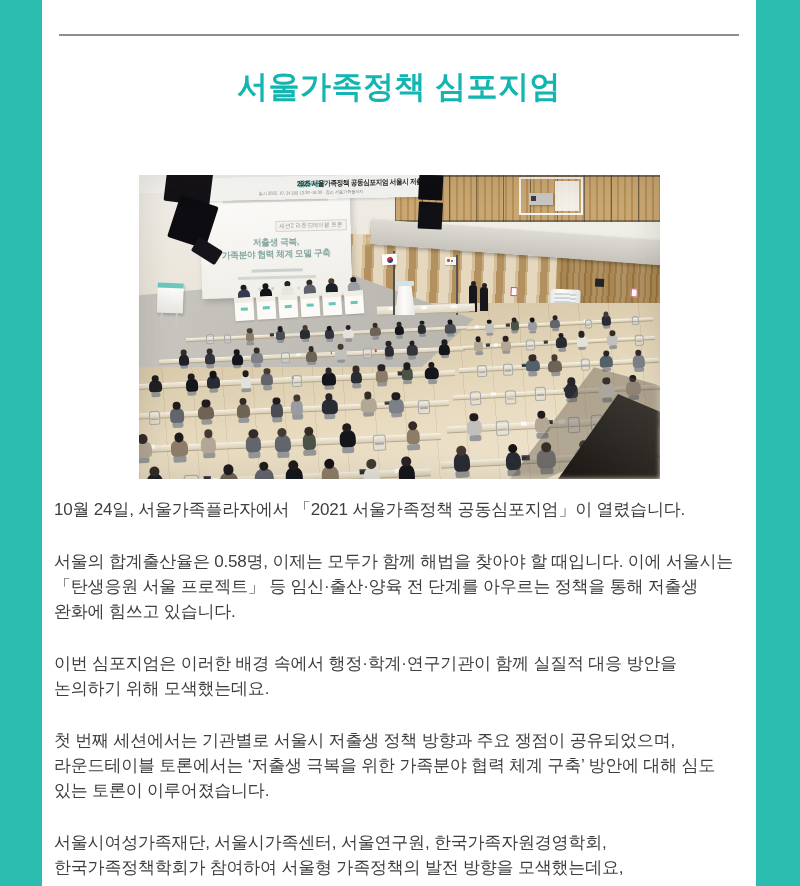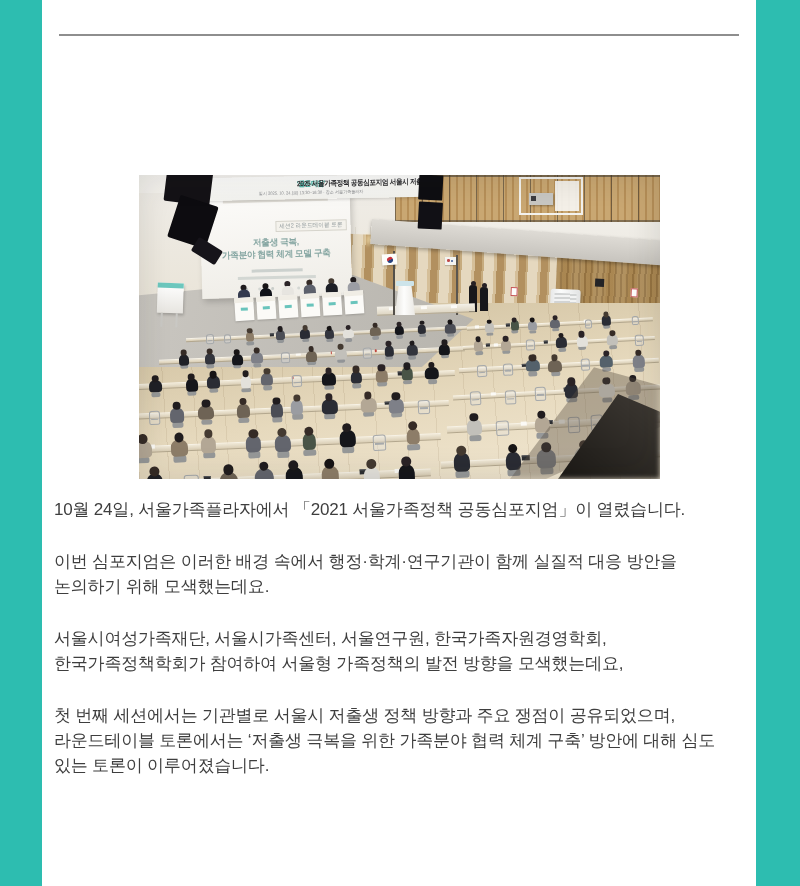--- a/index.html
+++ b/index.html
@@ -124,20 +124,21 @@
 </head>
 <body>
 
 <div class="side-band left" style="background: rgb(45, 189, 176);"></div>
 <div class="side-band right" style="background: rgb(45, 189, 176);"></div>
 
 <div class="content">
   <div class="top-rule" style="background: rgb(142, 142, 142);"></div>
 
   <div class="title-block" style="color: rgb(19, 181, 177);">
+    <div>서울가족정책 심포지엄</div>
   </div>
 
   <div class="photo">
     <div class="ph-ceiling"></div>
     <div class="ph-backwall"></div>
     <div class="ph-doors"></div>
     <div class="ph-balcony"></div>
     <div class="ph-rail"></div>
     <div class="ph-beam"></div>
     <div class="ph-rightwall">
@@ -632,18 +633,19 @@
           </div>
         </div>
       </div>
     <div class="ph-wedge2"></div>
     <div class="ph-wedge"></div>
     <div class="ph-vignette"></div>
   </div>
 
   <div class="article" style="color: rgb(62, 62, 62);">
     <p>10월 24일, 서울가족플라자에서 「2021 서울가족정책 공동심포지엄」이 열렸습니다.</p>
+    <p>서울의 합계출산율은 0.58명, 이제는 모두가 함께 해법을 찾아야 할 때입니다. 이에 서울시는 「탄생응원 서울 프로젝트」 등 임신·출산·양육 전 단계를 아우르는 정책을 통해 저출생 완화에 힘쓰고 있습니다.</p>
     <p>이번 심포지엄은 이러한 배경 속에서 행정·학계·연구기관이 함께 실질적 대응 방안을 논의하기 위해 모색했는데요.</p>
+    <p>첫 번째 세션에서는 기관별로 서울시 저출생 정책 방향과 주요 쟁점이 공유되었으며, 라운드테이블 토론에서는 ‘저출생 극복을 위한 가족분야 협력 체계 구축’ 방안에 대해 심도 있는 토론이 이루어졌습니다.</p>
     <p>서울시여성가족재단, 서울시가족센터, 서울연구원, 한국가족자원경영학회, 한국가족정책학회가 참여하여 서울형 가족정책의 발전 방향을 모색했는데요,</p>
-    <p>첫 번째 세션에서는 기관별로 서울시 저출생 정책 방향과 주요 쟁점이 공유되었으며, 라운드테이블 토론에서는 ‘저출생 극복을 위한 가족분야 협력 체계 구축’ 방안에 대해 심도 있는 토론이 이루어졌습니다.</p>
 
   </div>
 </div>
 
 </body></html>

